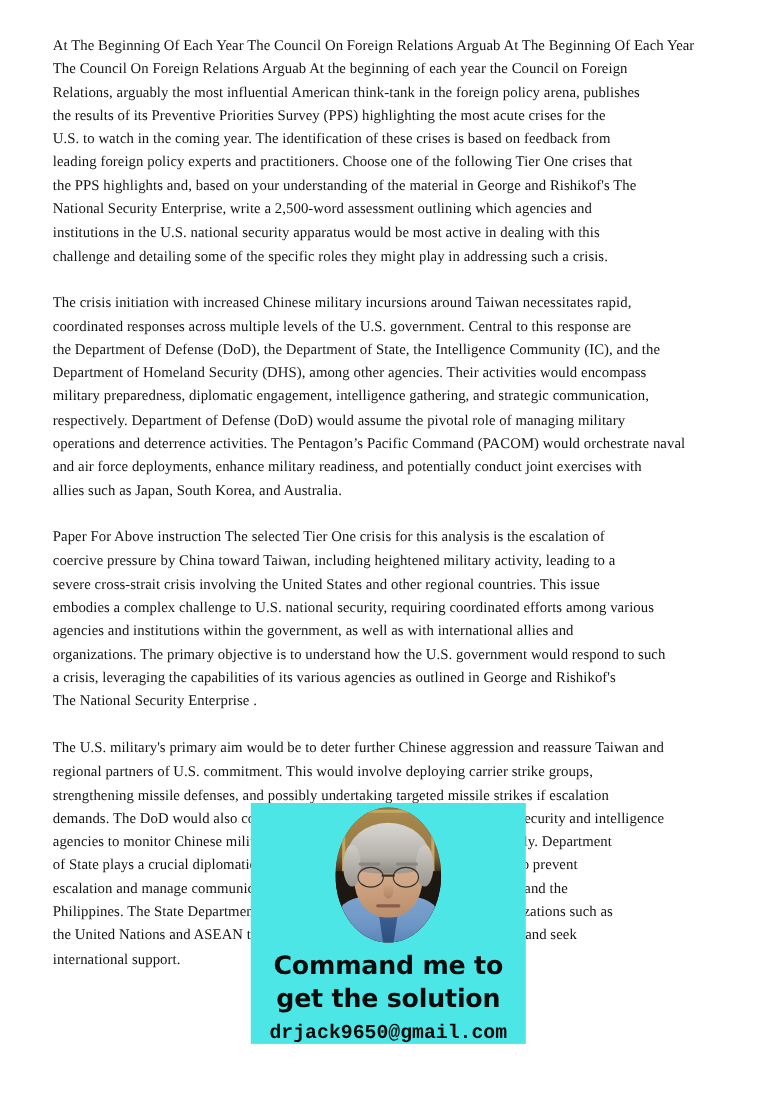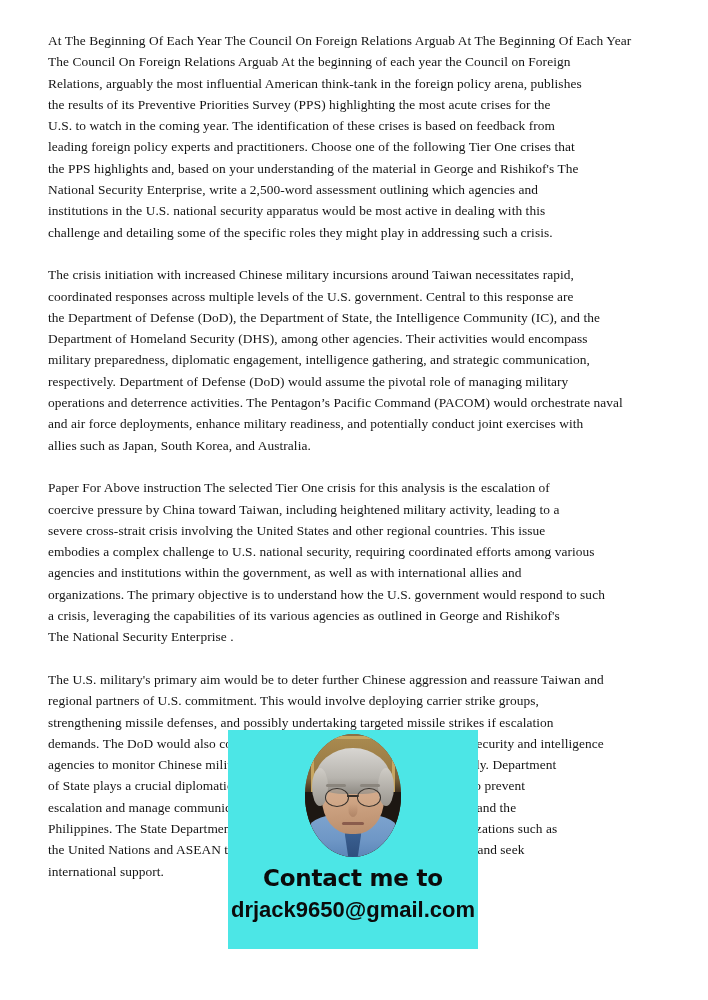--- a/index.html
+++ b/index.html
@@ -161,23 +161,23 @@
     font-family: "DejaVu Sans", "Liberation Sans", sans-serif;
     font-weight: 700;
     font-size: 23px;
     line-height: 30px;
     letter-spacing: -0.2px;
   }
   .overlay-line.l1 { margin-top: 6px; }
   .overlay-email {
     color: #0b0b0b;
     text-align: center;
-    font-family: Liberation Sans, sans-serif;
+    font-family: Liberation Mono, monospace;
     font-weight: 700;
-    font-size: 22px;
+    font-size: 18px;
     line-height: 30px;
     margin-top: 2px;
   }
 </style>
 </head>
 <body>
 
 <div id="page">
 
   <div id="doc-body">
@@ -235,18 +235,19 @@
       <div class="brow r"></div>
       <div class="glasses">
         <div class="lens l"></div>
         <div class="bridge"></div>
         <div class="lens r"></div>
       </div>
       <div class="nose"></div>
       <div class="mouth"></div>
     </div>
 
-    <div class="overlay-line l1">Contact me to</div>
+    <div class="overlay-line l1">Command me to</div>
+    <div class="overlay-line l2">get the solution</div>
     <div class="overlay-email">drjack9650@gmail.com</div>
 
   </div>
 
 </div>
 
 </body></html>

